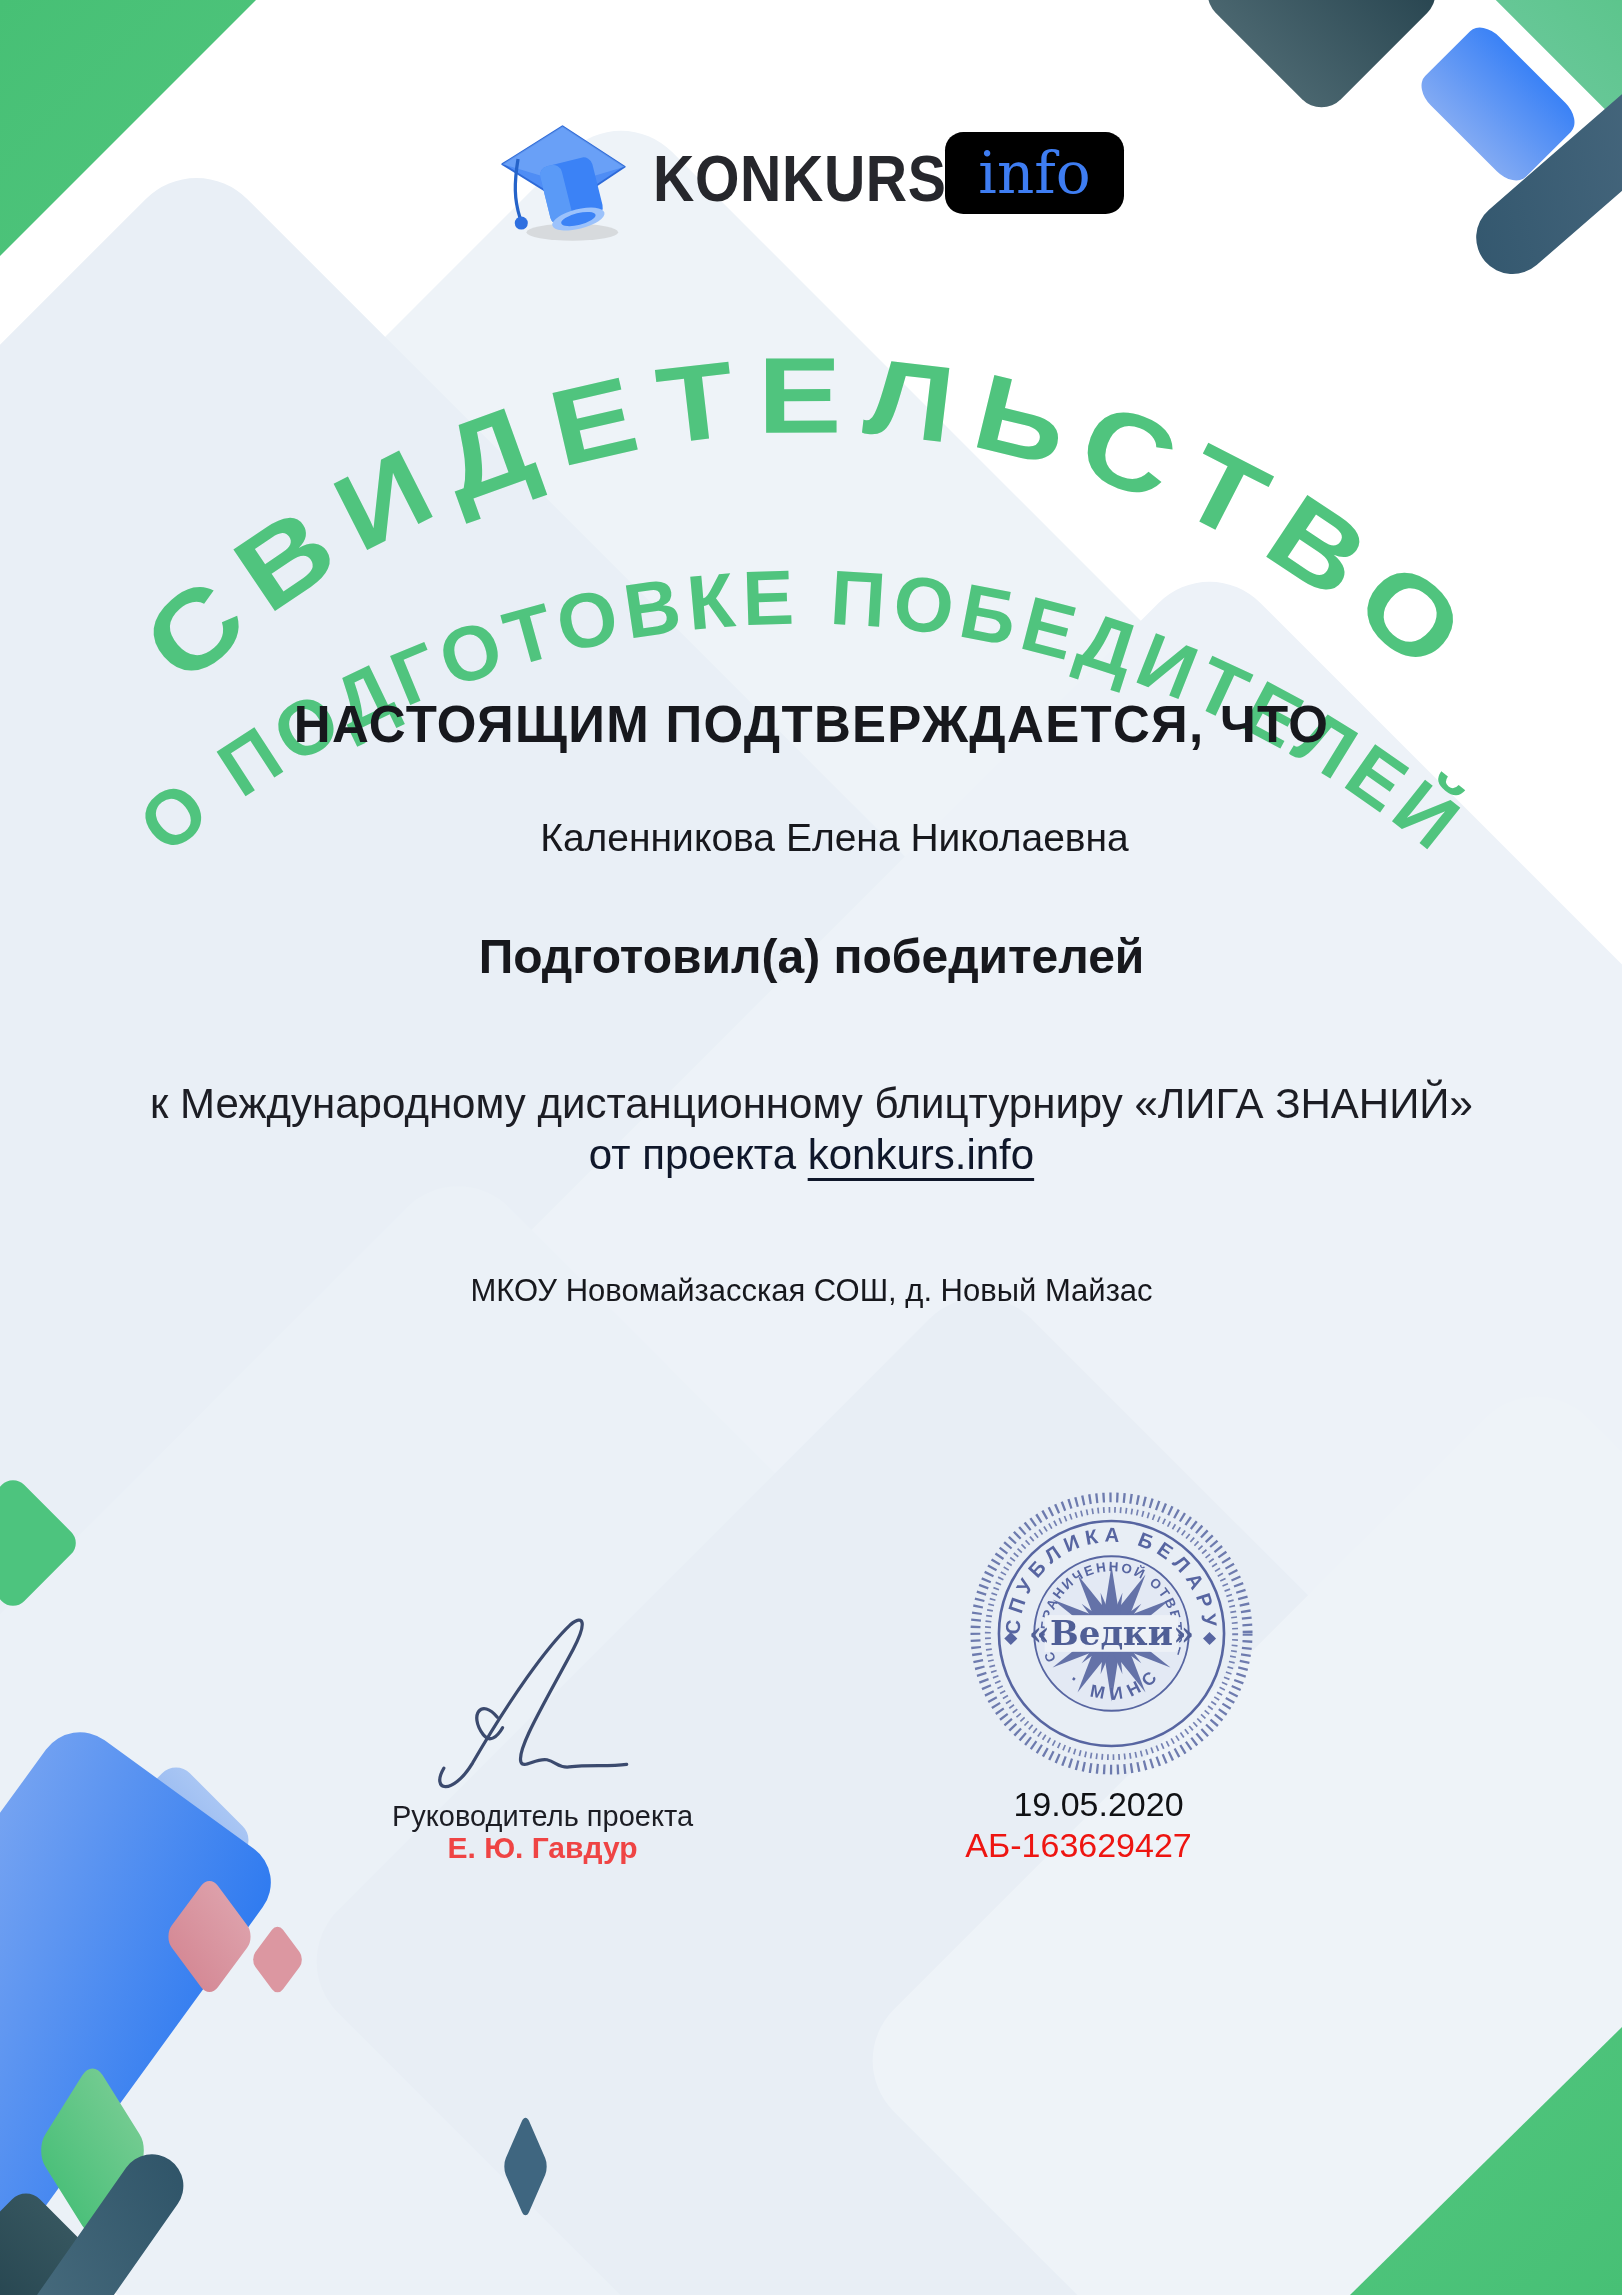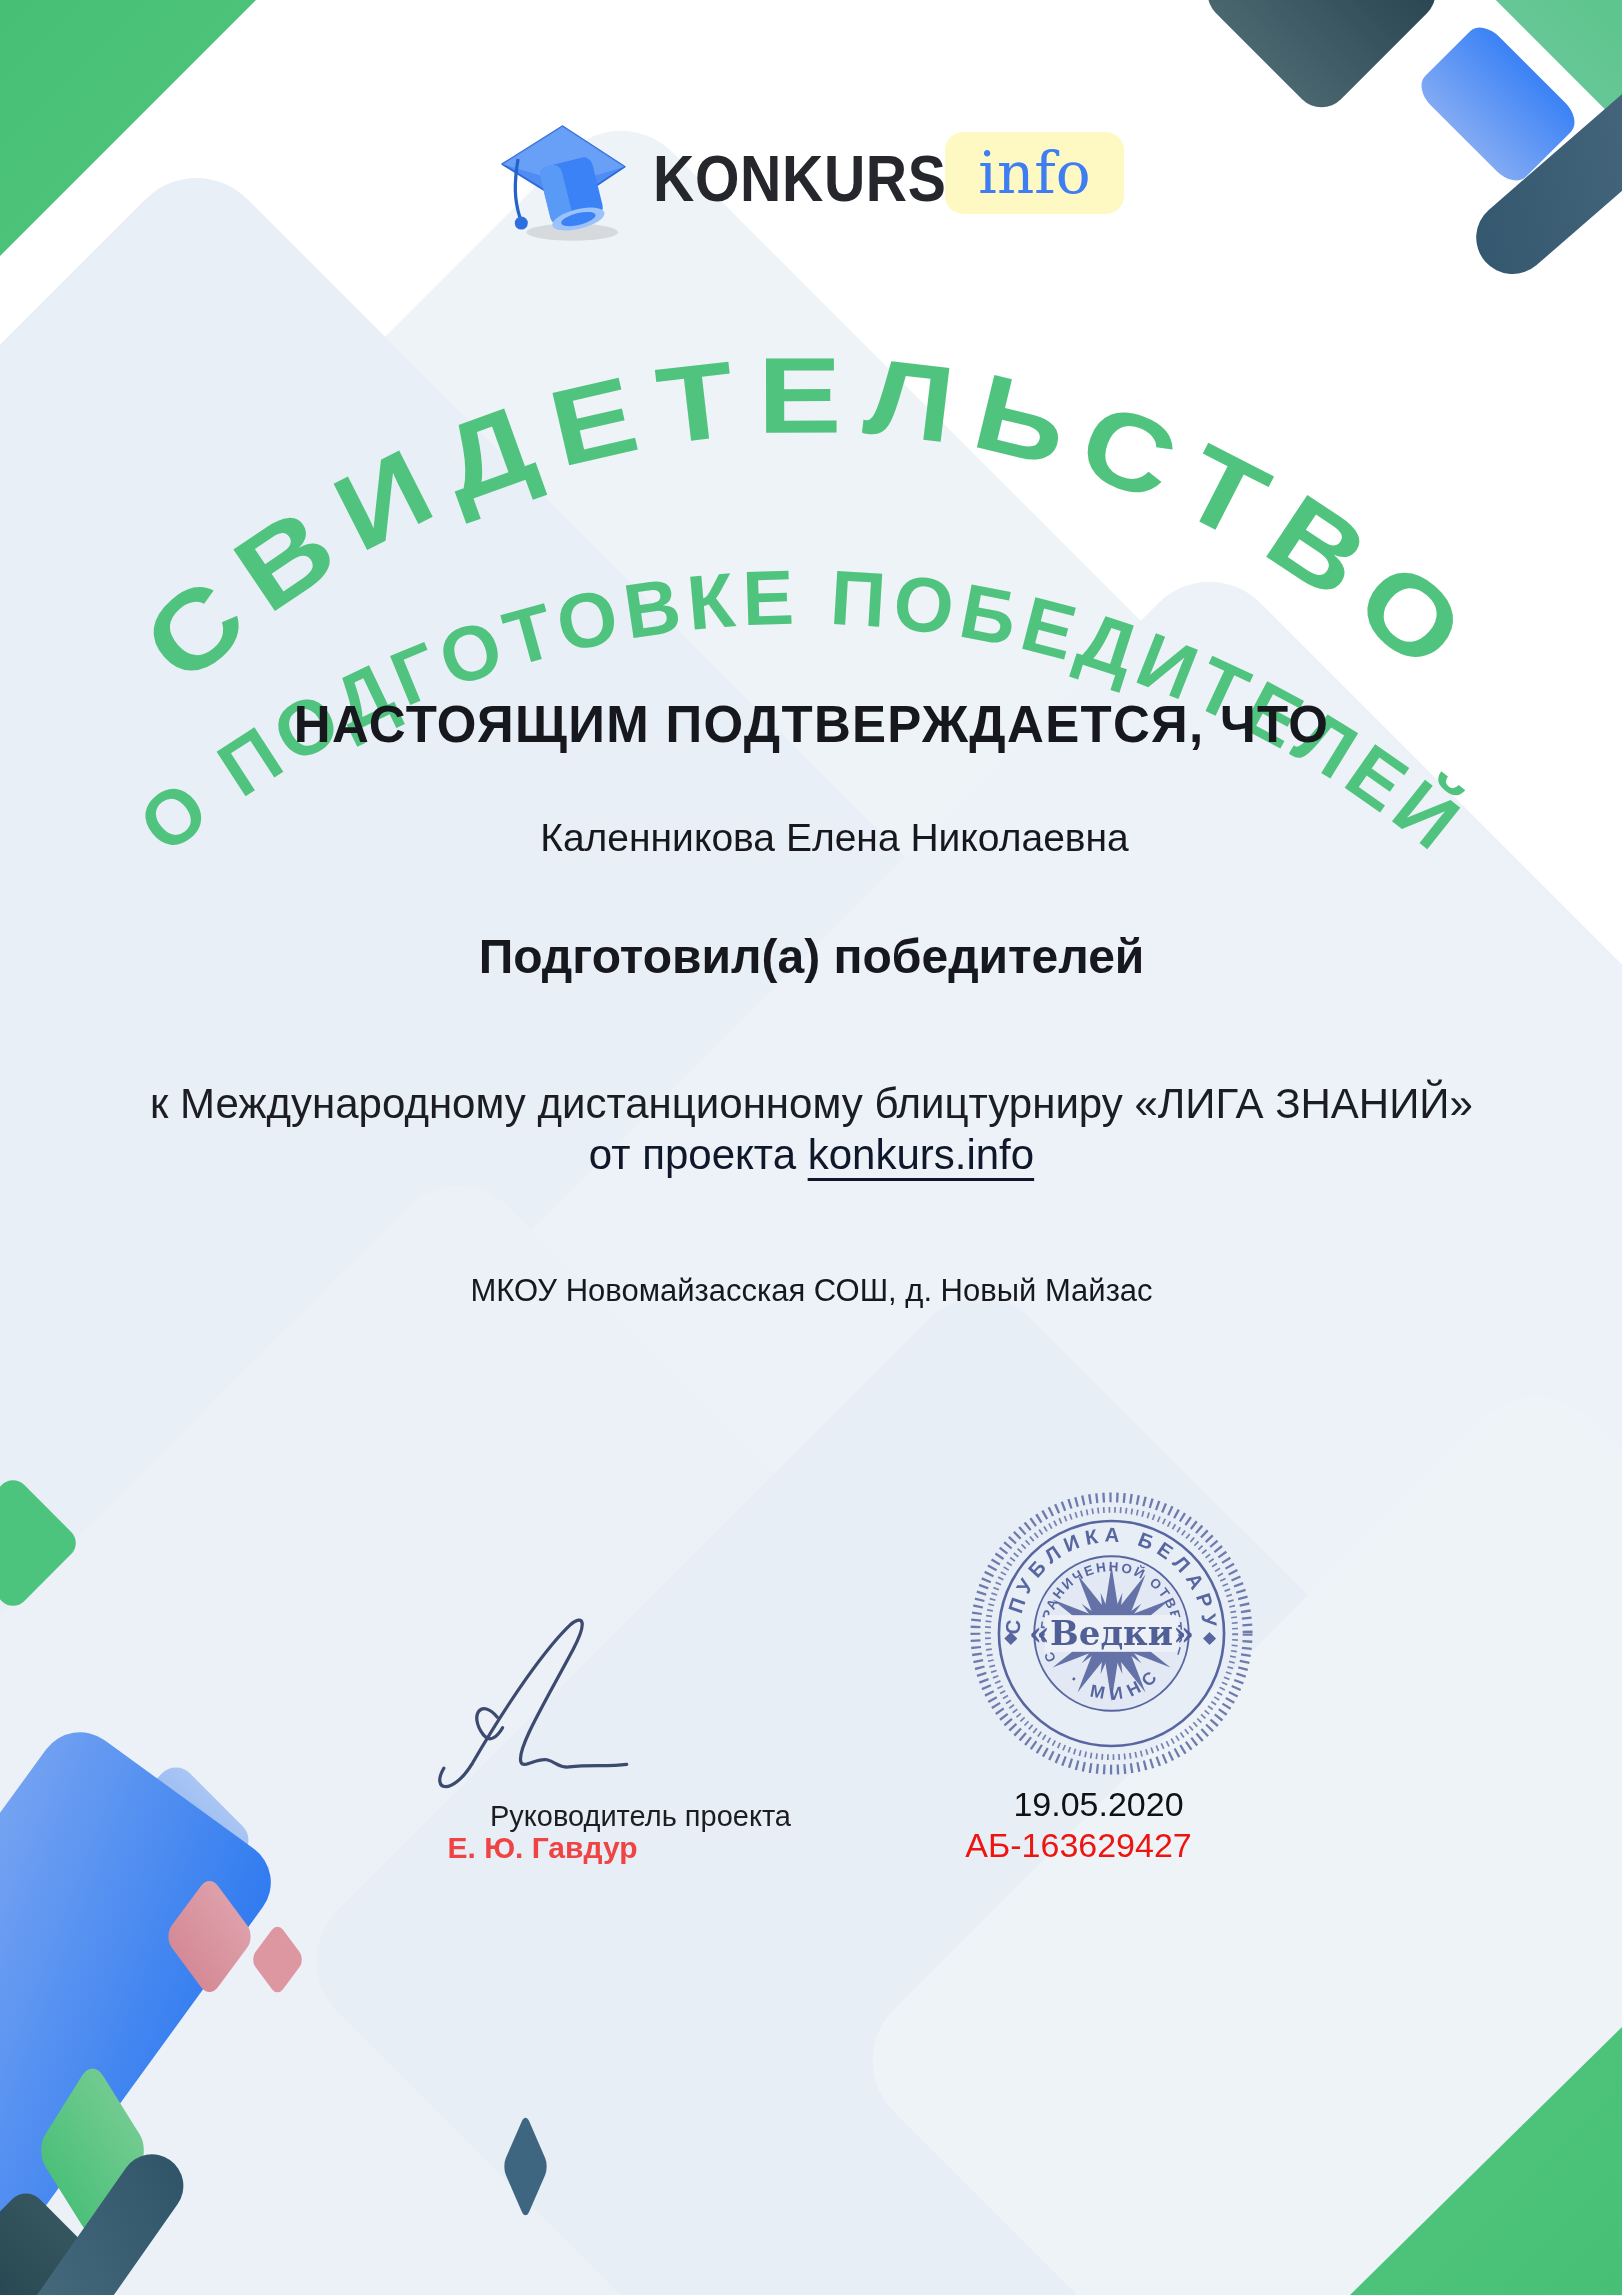--- a/index.html
+++ b/index.html
@@ -54,39 +54,39 @@
                background:linear-gradient(180deg,#36565f,#24434e);transform:rotate(45deg);}
   .d-slatebar-b{width:216px;height:63px;left:0px;top:2217px;border-radius:33px;
                background:linear-gradient(120deg,#486c7e,#2f5468);transform:rotate(-55deg);}
 
   
   .logo-wrap{position:absolute;left:484px;top:121px;width:654px;height:118px;z-index:6;}
   .cap-svg{position:absolute;left:0;top:0;}
   .brand{position:absolute;left:169px;top:19.6px;font-size:65px;font-weight:bold;color:#26272c;
          letter-spacing:0.7px;transform:scaleX(.88);transform-origin:left center;white-space:nowrap;}
   .info-badge{position:absolute;left:461px;top:11px;width:179px;height:82px;border-radius:18.3px;
-         background:#fef9c3;display:flex;align-items:center;justify-content:center;}
+         background:#000000;display:flex;align-items:center;justify-content:center;}
   .info-badge span{font-family:"DejaVu Serif",serif;font-size:58px;color:#3e7df2;line-height:1;}
 
   
   .arc-svg{position:absolute;left:0;top:0;width:1623px;height:981px;z-index:6;}
 
   
   .tc{position:absolute;left:0;right:0;text-align:center;color:#17181d;z-index:6;}
   .confirm {top:695px;font-size:51px;font-weight:bold;letter-spacing:1.3px;}
   .name    {top:816px;font-size:39px;padding-left:46px;}
   .achieve {top:929px;font-size:48px;font-weight:bold;}
   .event   {top:1080px;font-size:42px;font-weight:400;color:#1c1d24;}
   .proj    {top:1131px;font-size:42px;font-weight:400;color:#0f172a;}
   .proj .lnk{text-decoration:underline;text-decoration-thickness:3.3px;text-underline-offset:9.2px;}
   .org     {top:1273px;font-size:31px;}
 
   
   .sig-svg{position:absolute;left:419px;top:1606px;z-index:6;}
-  .role{position:absolute;left:294px;width:497px;top:1800px;text-align:right;font-size:29px;color:#1c1d24;z-index:6;}
+  .role{position:absolute;left:294px;width:497px;top:1800px;text-align:center;font-size:29px;color:#1c1d24;z-index:6;}
   .gname{position:absolute;left:294px;width:497px;top:1831px;text-align:center;font-size:30px;font-weight:bold;color:#ef4444;z-index:6;}
 
   
   .stamp-svg{position:absolute;left:961px;top:1483px;z-index:6;opacity:.92;}
   .issue-date{position:absolute;left:896px;width:405px;top:1785px;text-align:center;font-size:34px;color:#101114;z-index:6;}
   .issue-num {position:absolute;left:876px;width:405px;top:1826px;text-align:center;font-size:34px;color:#ee1511;z-index:6;}
 
   .z2{z-index:2;}
 </style>
 </head>

